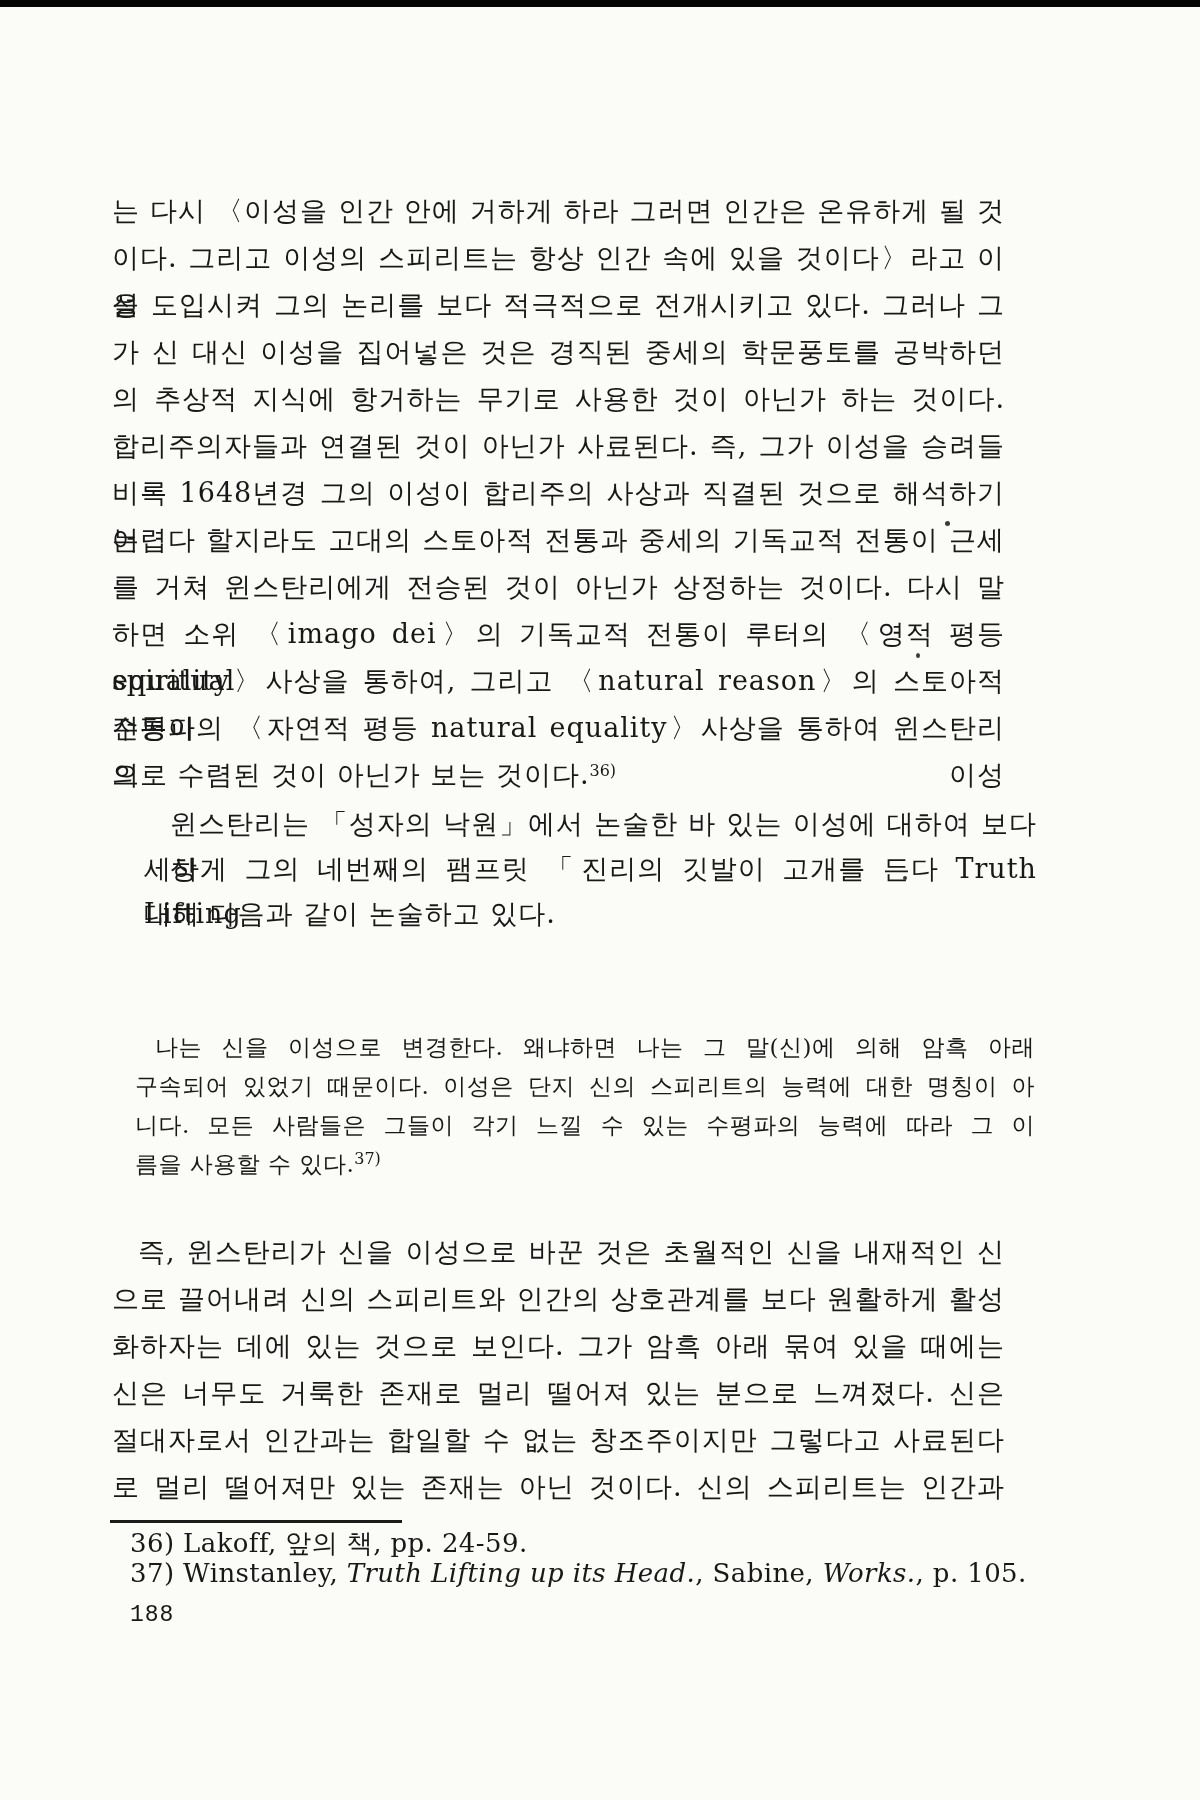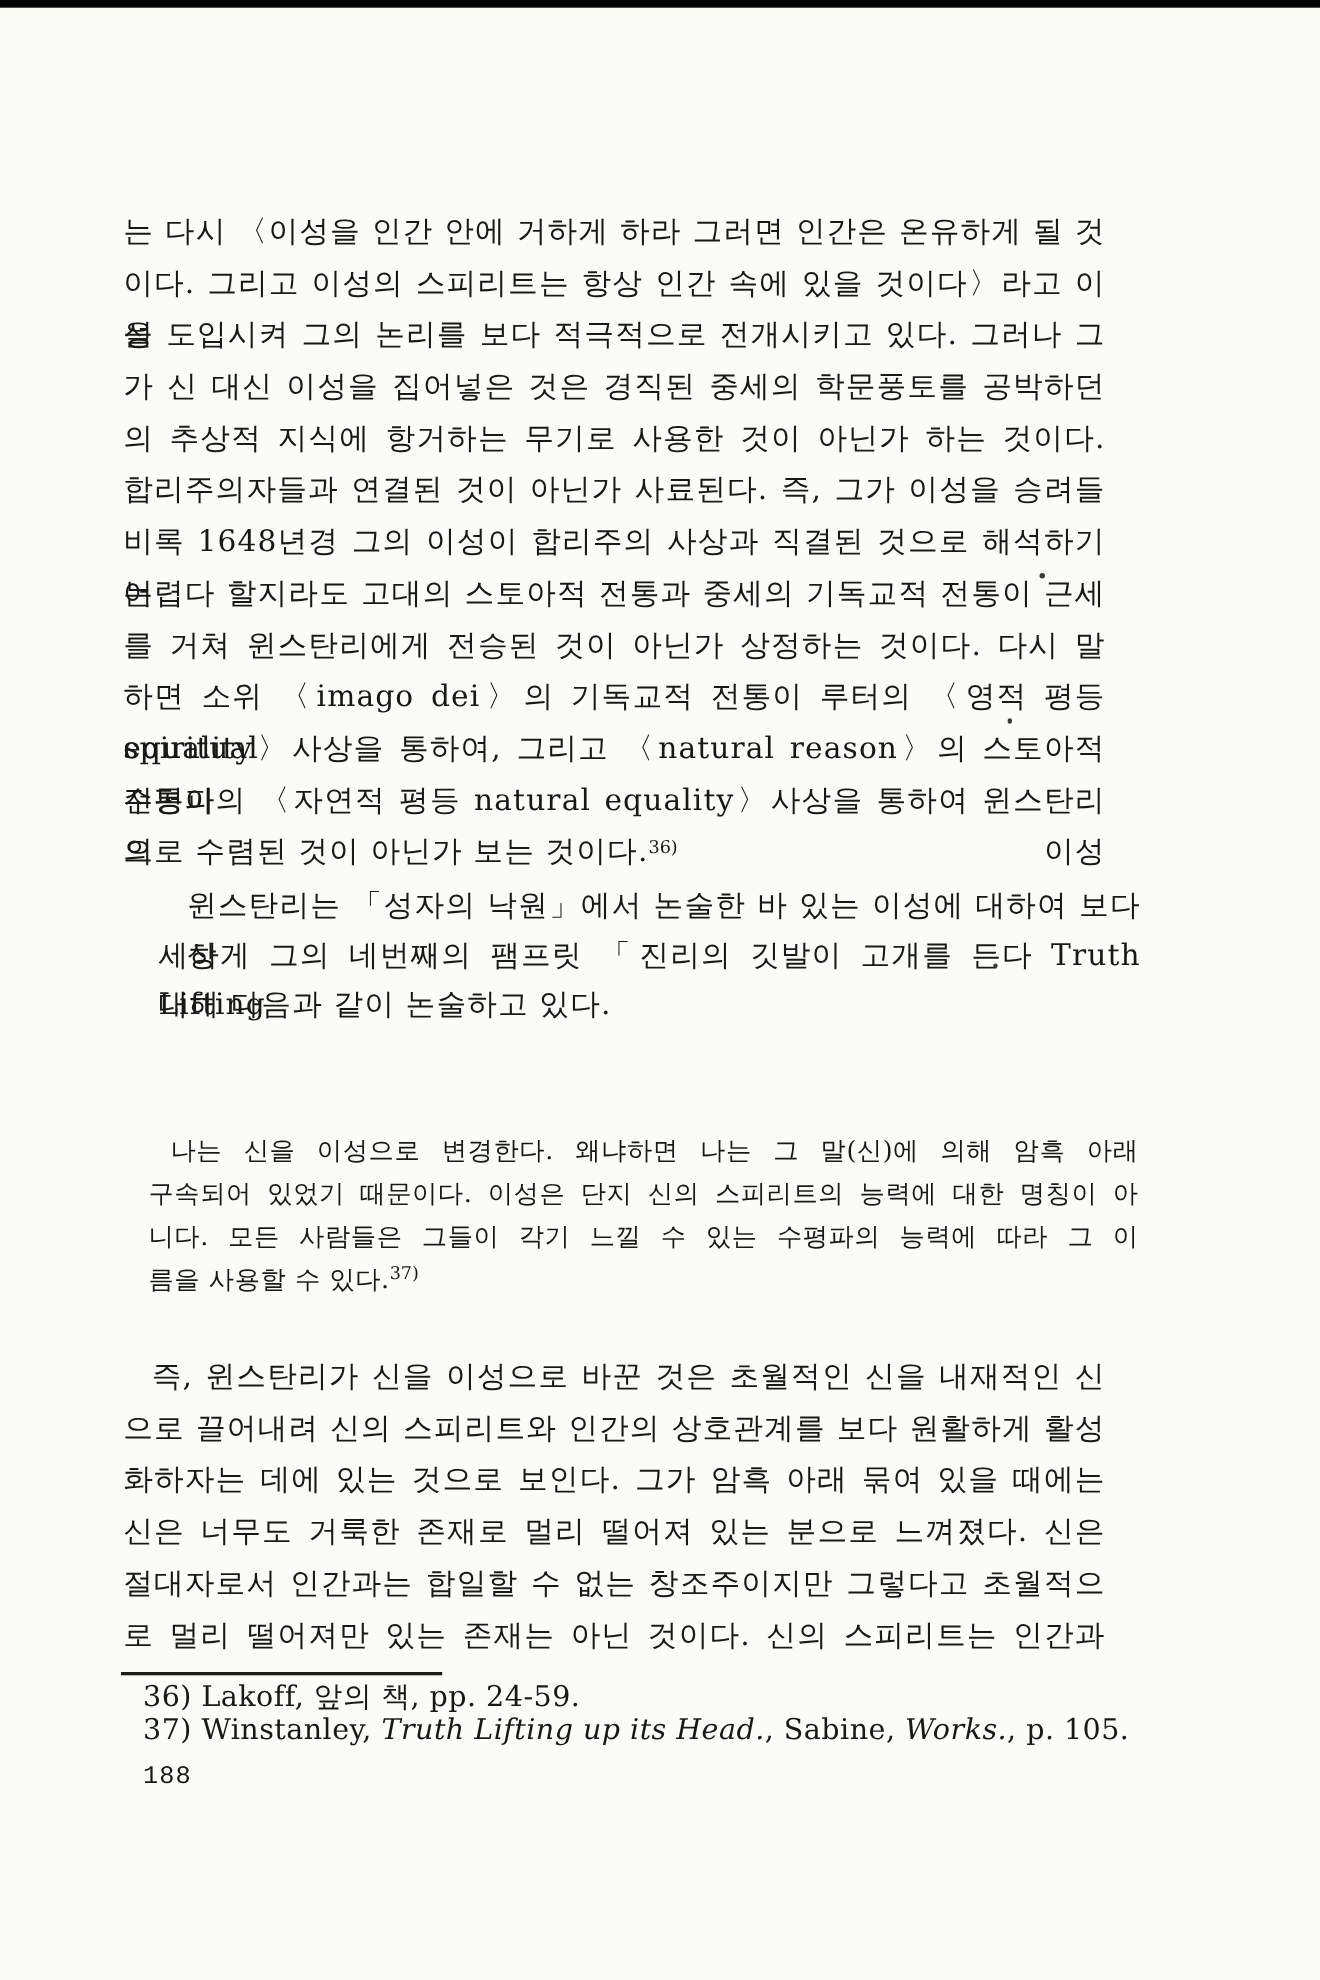--- a/index.html
+++ b/index.html
@@ -94,21 +94,21 @@
       <div class="line jl"><span>구속되어 있었기 때문이다. 이성은 단지 신의 스피리트의 능력에 대한 명칭이 아</span></div>
       <div class="line jl"><span>니다. 모든 사람들은 그들이 각기 느낄 수 있는 수평파의 능력에 따라 그 이</span></div>
       <div class="line"><span>름을 사용할 수 있다.</span><sup>37)</sup></div>
     </div>
 
   <div id="p3" class="par body-par">
       <div class="line jl indent"><span>즉, 윈스탄리가 신을 이성으로 바꾼 것은 초월적인 신을 내재적인 신</span></div>
       <div class="line jl"><span>으로 끌어내려 신의 스피리트와 인간의 상호관계를 보다 원활하게 활성</span></div>
       <div class="line jl"><span>화하자는 데에 있는 것으로 보인다. 그가 암흑 아래 묶여 있을 때에는</span></div>
       <div class="line jl"><span>신은 너무도 거룩한 존재로 멀리 떨어져 있는 분으로 느껴졌다. 신은</span></div>
-      <div class="line jl"><span>절대자로서 인간과는 합일할 수 없는 창조주이지만 그렇다고 초월적으</span></div>
+      <div class="line jl"><span>절대자로서 인간과는 합일할 수 없는 창조주이지만 그렇다고 사료된다</span></div>
       <div class="line jl"><span>로 멀리 떨어져만 있는 존재는 아닌 것이다. 신의 스피리트는 인간과</span></div>
     </div>
 
   <div id="fn-rule"></div>
 
   <div id="footnotes">
       <div class="fn-line"><span>36) Lakoff, 앞의 책, pp. 24-59.</span></div>
       <div class="fn-line"><span>37) Winstanley, </span><span class="it">Truth Lifting up its Head.</span><span>, Sabine, </span><span class="it">Works.</span><span>, p. 105.</span></div>
     </div>
 

